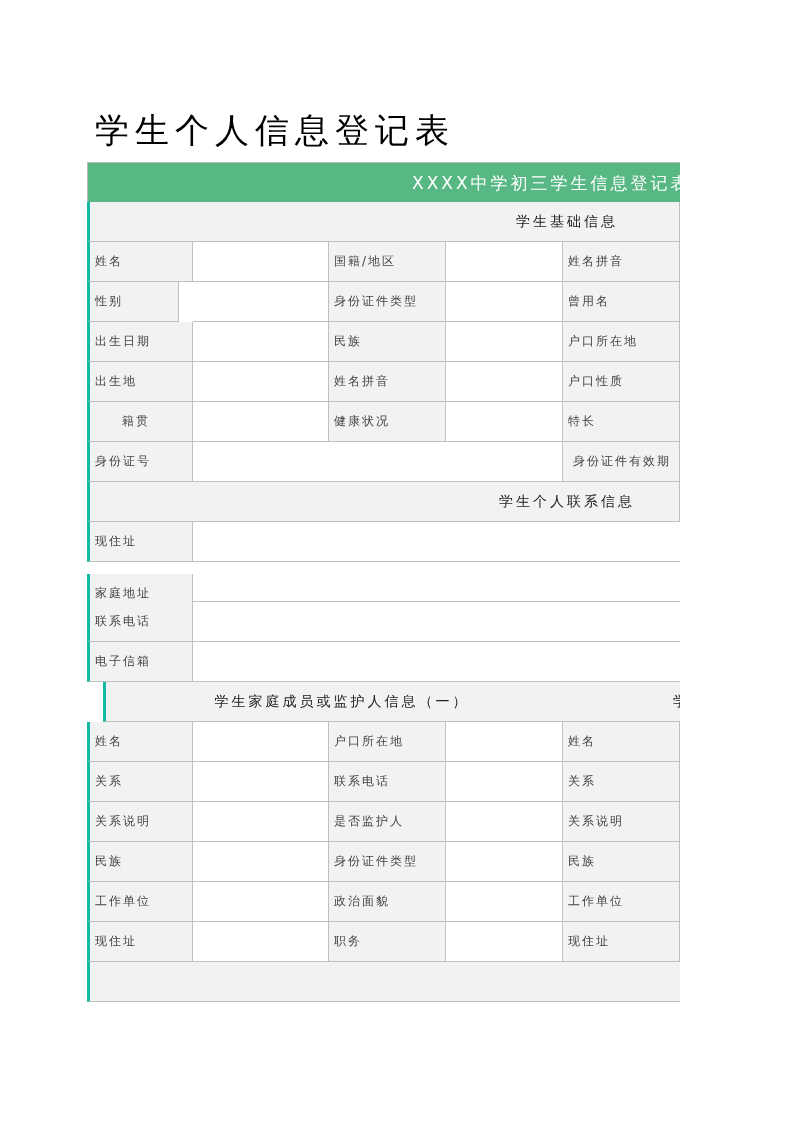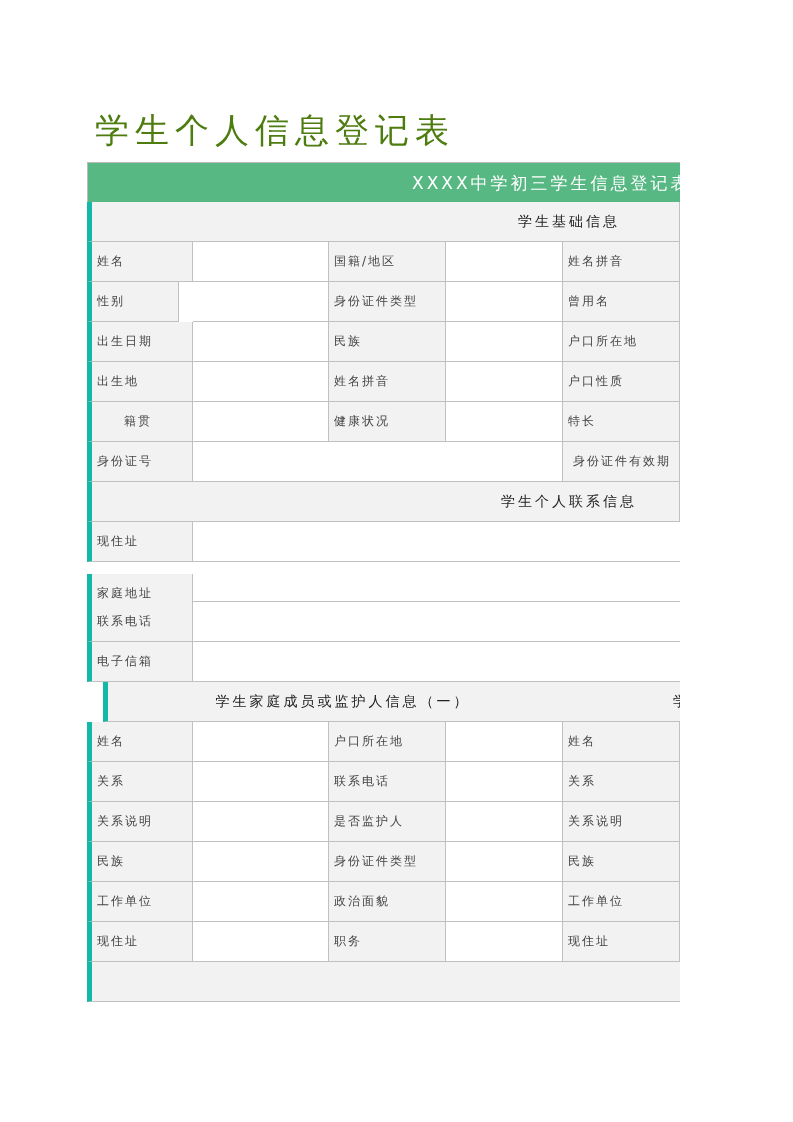--- a/index.html
+++ b/index.html
@@ -1,24 +1,24 @@
 <!DOCTYPE html>
 <html><head>
 <meta charset="utf-8">
 <style>
   html,body{margin:0;padding:0;background:#fff;}
   body{width:793px;height:1122px;position:relative;overflow:hidden;font-family:"DejaVu Sans","Liberation Sans",sans-serif;color:#333;}
-  .doc-title{position:absolute;left:95px;top:108px;font-size:34px;letter-spacing:6px;color:#4d7c0f;font-family:"DejaVu Serif","Liberation Serif",serif;margin:0;font-weight:normal;}
+  .doc-title{position:absolute;left:95px;top:108px;font-size:34px;letter-spacing:6px;color:#000000;font-family:"DejaVu Serif","Liberation Serif",serif;margin:0;font-weight:normal;}
   .banner{position:absolute;left:87px;top:162px;width:593px;height:40px;background:#58b883;border-top:1px solid #bbb;border-left:1px solid #bbb;box-sizing:border-box;overflow:hidden;white-space:nowrap;}
   .banner span{position:absolute;left:324px;top:9px;font-size:17px;color:#fff;letter-spacing:3px;}
   .cell{position:absolute;box-sizing:border-box;border-right:1px solid #c0c0c0;border-bottom:1px solid #c0c0c0;font-size:12px;color:#444;letter-spacing:2px;display:flex;align-items:center;padding-left:5px;white-space:nowrap;overflow:hidden;}
   .lbl{background:#f2f2f2;}
   .val{background:#fff;}
   .sec{background:#f2f2f2;font-size:14px;color:#222;letter-spacing:3px;justify-content:center;padding-left:0;}
-  .leftb{border-left:5px solid #14b8a6;}
+  .leftb{border-left:3px solid #14b8a6;}
 </style>
 </head>
 <body>
 
 <h1 class="doc-title">学生个人信息登记表</h1>
 
 <div class="banner">
   <span>XXXX中学初三学生信息登记表</span>
 </div>
 

